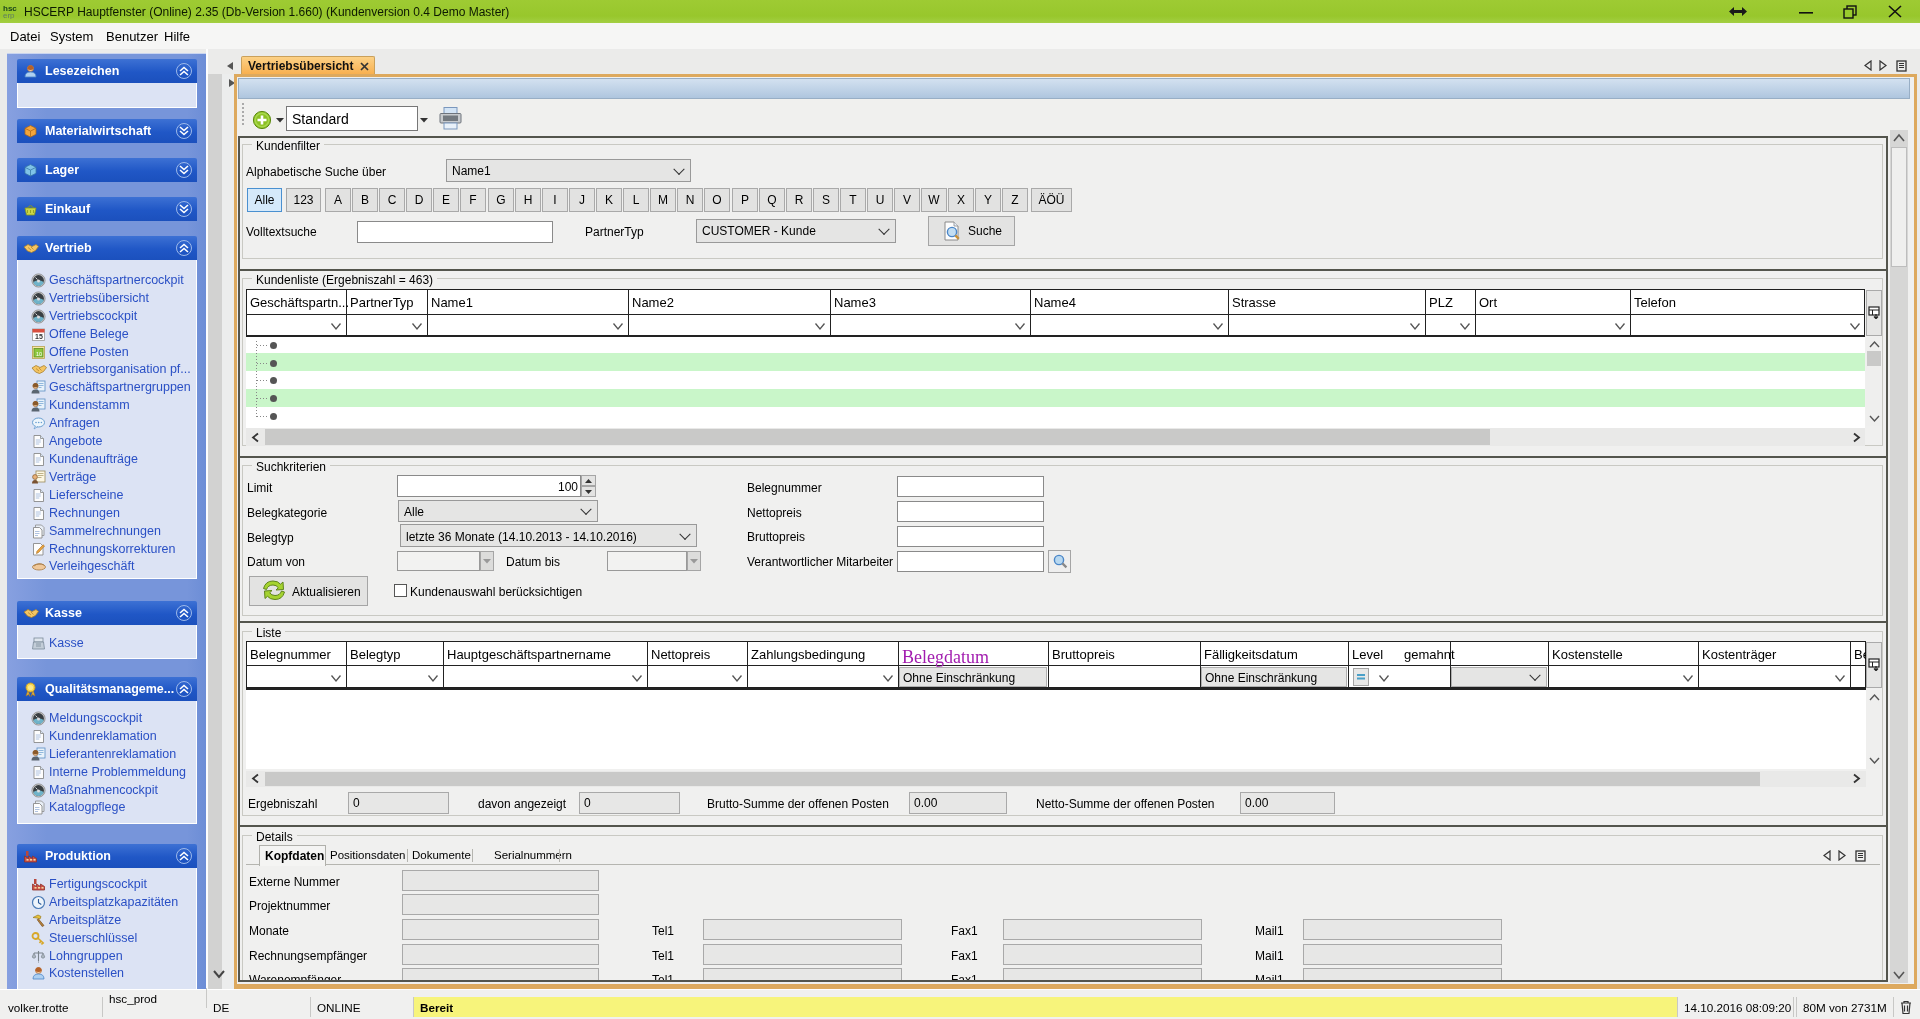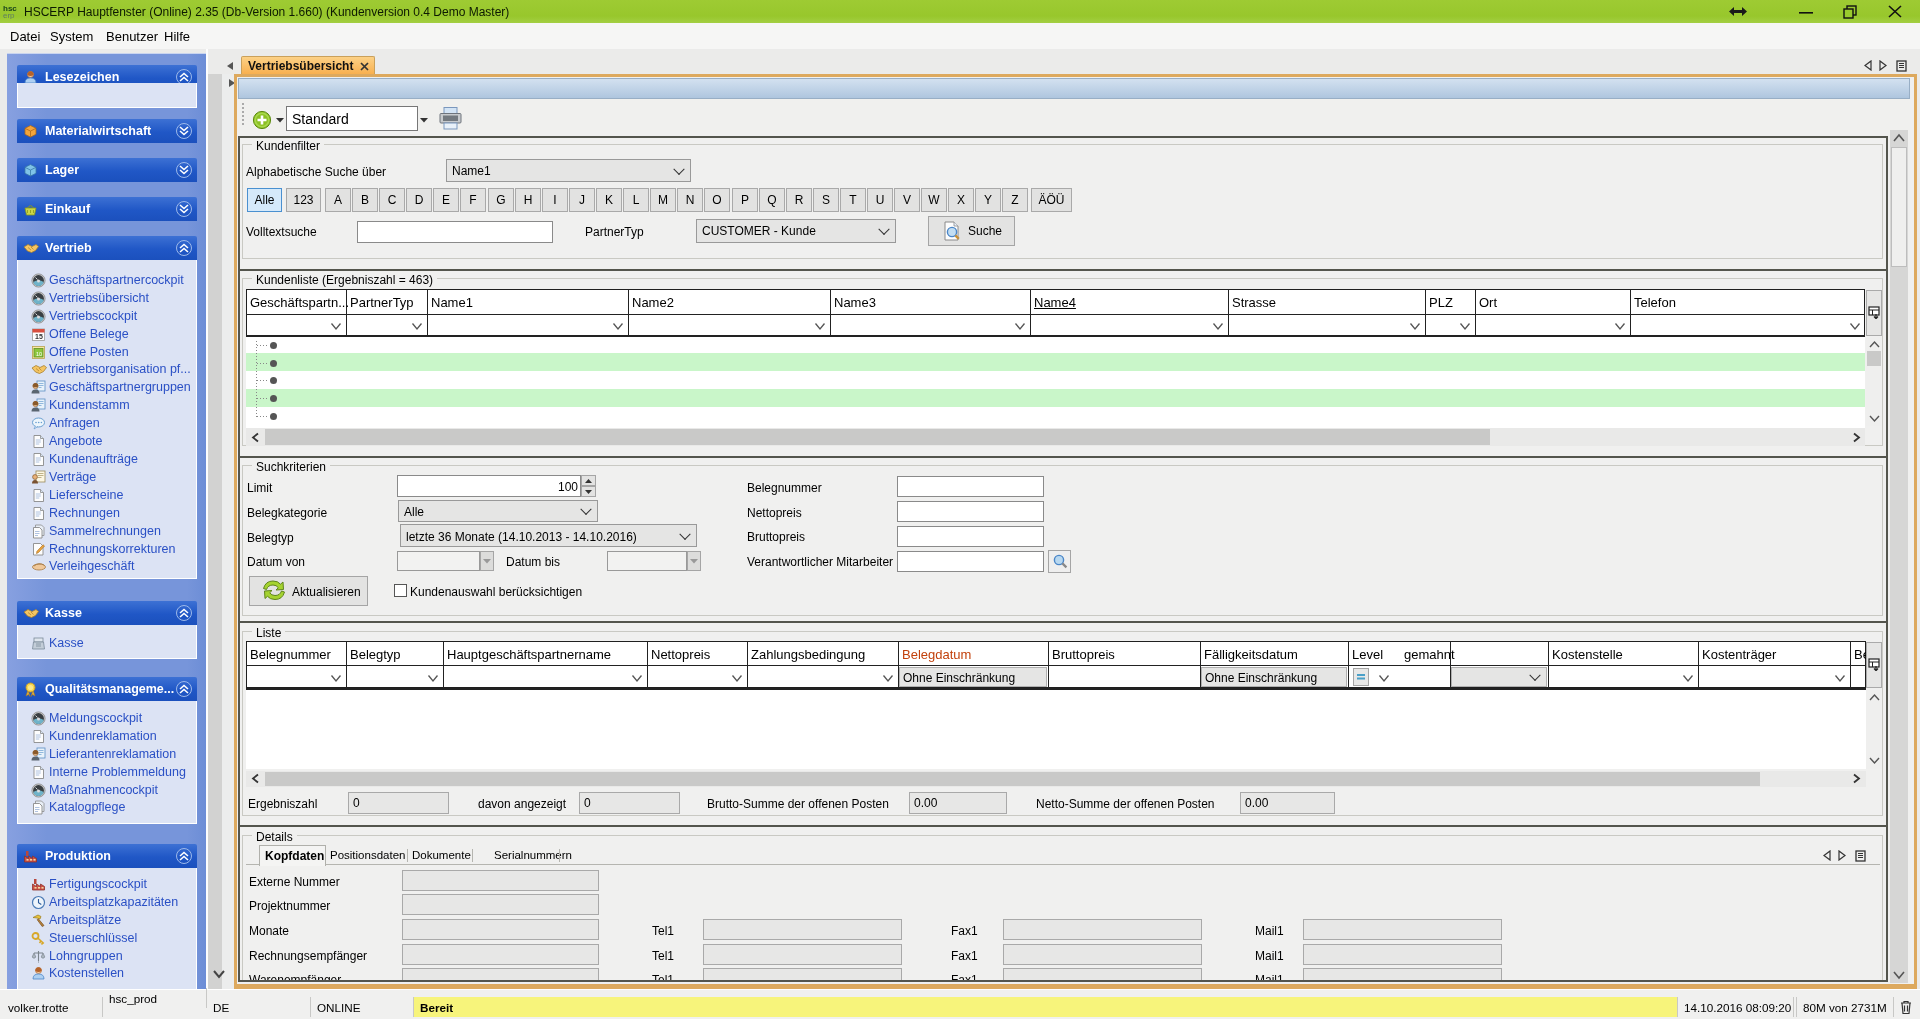--- a/index.html
+++ b/index.html
@@ -55,21 +55,21 @@
 <div class="a" style="left:7px;top:53px;width:200px;height:937px;background:linear-gradient(90deg,#87a0e0,#7795da 20%,#7795da 90%,#6c8dd6);border-top:1px solid #c9d4ef"></div>
 <div class="a" style="left:206px;top:49px;width:2px;height:941px;background:#fdfdfd"></div>
 <div class="a" style="left:208px;top:49px;width:14px;height:941px;background:#d2d2d1"></div>
 <div class="a" style="left:222px;top:74px;width:12px;height:915px;background:#eceded"></div>
 <svg class="a" style="left:212px;top:58px" width="14" height="12">
     <path d="M2 9 L7 3 L12 9" fill="none" stroke="#444" stroke-width="2"></path>
   </svg>
 <svg class="a" style="left:212px;top:968px" width="14" height="12">
     <path d="M2 3 L7 9 L12 3" fill="none" stroke="#444" stroke-width="2"></path>
   </svg>
-<div class="ph" style="top:65px">
+<div class="ph" style="top:59px">
     <span class="ic"><svg width="15" height="15">
         <circle cx="7.5" cy="4.5" r="3" fill="#f3c79b" stroke="#b5713b" stroke-width=".7"></circle>
         <path d="M7.5 1.2 a3.2 3.2 0 0 1 3.1 3.9 a6 6 0 0 1-6.2 0 a3.2 3.2 0 0 1 3.1-3.9" fill="#b5622a"></path>
         <path d="M2 13 q0-5 5.5-5 q5.5 0 5.5 5 z" fill="#aed0f2" stroke="#4d86c8" stroke-width=".8"></path>
       </svg></span>
     <span class="tx">Lesezeichen</span>
     <span class="ch">
       <svg width="14" height="14" style="position:absolute;left:0px;top:0px">
         <path d="M3 7 L7 3.5 L11 7 M3 11 L7 7.5 L11 11" fill="none" stroke="#fff" stroke-width="1.6"></path>
       </svg>
@@ -504,21 +504,21 @@
     <path d="M1.5 1.5 L6 7 L10.5 1.5" fill="none" stroke="#555" stroke-width="1.3"></path>
   </svg>
 <div class="t" style="left:632px;top:295px;font-size:13px;color:#000;">Name2</div>
 <svg class="a" style="left:814px;top:322px" width="12" height="9">
     <path d="M1.5 1.5 L6 7 L10.5 1.5" fill="none" stroke="#555" stroke-width="1.3"></path>
   </svg>
 <div class="t" style="left:834px;top:295px;font-size:13px;color:#000;">Name3</div>
 <svg class="a" style="left:1014px;top:322px" width="12" height="9">
     <path d="M1.5 1.5 L6 7 L10.5 1.5" fill="none" stroke="#555" stroke-width="1.3"></path>
   </svg>
-<div class="t" style="left:1034px;top:295px;font-size:13px;color:#000;text-decoration:underline;">Name4</div>
+<div class="t" style="left:1034px;top:295px;font-size:13px;color:#000;">Name4</div>
 <svg class="a" style="left:1212px;top:322px" width="12" height="9">
     <path d="M1.5 1.5 L6 7 L10.5 1.5" fill="none" stroke="#555" stroke-width="1.3"></path>
   </svg>
 <div class="t" style="left:1232px;top:295px;font-size:13px;color:#000;">Strasse</div>
 <svg class="a" style="left:1409px;top:322px" width="12" height="9">
     <path d="M1.5 1.5 L6 7 L10.5 1.5" fill="none" stroke="#555" stroke-width="1.3"></path>
   </svg>
 <div class="t" style="left:1429px;top:295px;font-size:13px;color:#000;">PLZ</div>
 <svg class="a" style="left:1459px;top:322px" width="12" height="9">
     <path d="M1.5 1.5 L6 7 L10.5 1.5" fill="none" stroke="#555" stroke-width="1.3"></path>
@@ -636,21 +636,21 @@
 <div class="vl" style="left:1548px;top:641px;width:1px;height:47px"></div>
 <div class="vl" style="left:1698px;top:641px;width:1px;height:47px"></div>
 <div class="vl" style="left:1850px;top:641px;width:1px;height:47px"></div>
 <div class="hl" style="left:246px;top:665px;width:1620px;height:1px"></div>
 <div class="hl" style="left:246px;top:688px;width:1620px;height:2px"></div>
 <div class="t" style="left:250px;top:647px;font-size:13px;color:#000;">Belegnummer</div>
 <div class="t" style="left:350px;top:647px;font-size:13px;color:#000;">Belegtyp</div>
 <div class="t" style="left:447px;top:647px;font-size:13px;color:#000;">Hauptgeschäftspartnername</div>
 <div class="t" style="left:651px;top:647px;font-size:13px;color:#000;">Nettopreis</div>
 <div class="t" style="left:751px;top:647px;font-size:13px;color:#000;">Zahlungsbedingung</div>
-<div class="t" style="left:902px;top:647px;font-size:13px;color:#c2410c;">Belegdatum</div>
+<div class="t" style="left:902px;top:647px;font-size:18px;color:#a21caf;font-family:Liberation Serif, serif;">Belegdatum</div>
 <div class="t" style="left:1052px;top:647px;font-size:13px;color:#000;">Bruttopreis</div>
 <div class="t" style="left:1204px;top:647px;font-size:13px;color:#000;">Fälligkeitsdatum</div>
 <div class="t" style="left:1352px;top:647px;font-size:13px;color:#000;">Level</div>
 <div class="t" style="left:1404px;top:647px;font-size:13px;color:#000;">gemahnt</div>
 <div class="t" style="left:1552px;top:647px;font-size:13px;color:#000;">Kostenstelle</div>
 <div class="t" style="left:1702px;top:647px;font-size:13px;color:#000;">Kostenträger</div>
 <div class="t" style="left:1854px;top:647px;font-size:13px;color:#000;">Be</div>
 <svg class="a" style="left:330px;top:674px" width="12" height="9">
     <path d="M1.5 1.5 L6 7 L10.5 1.5" fill="none" stroke="#555" stroke-width="1.3"></path>
   </svg>

